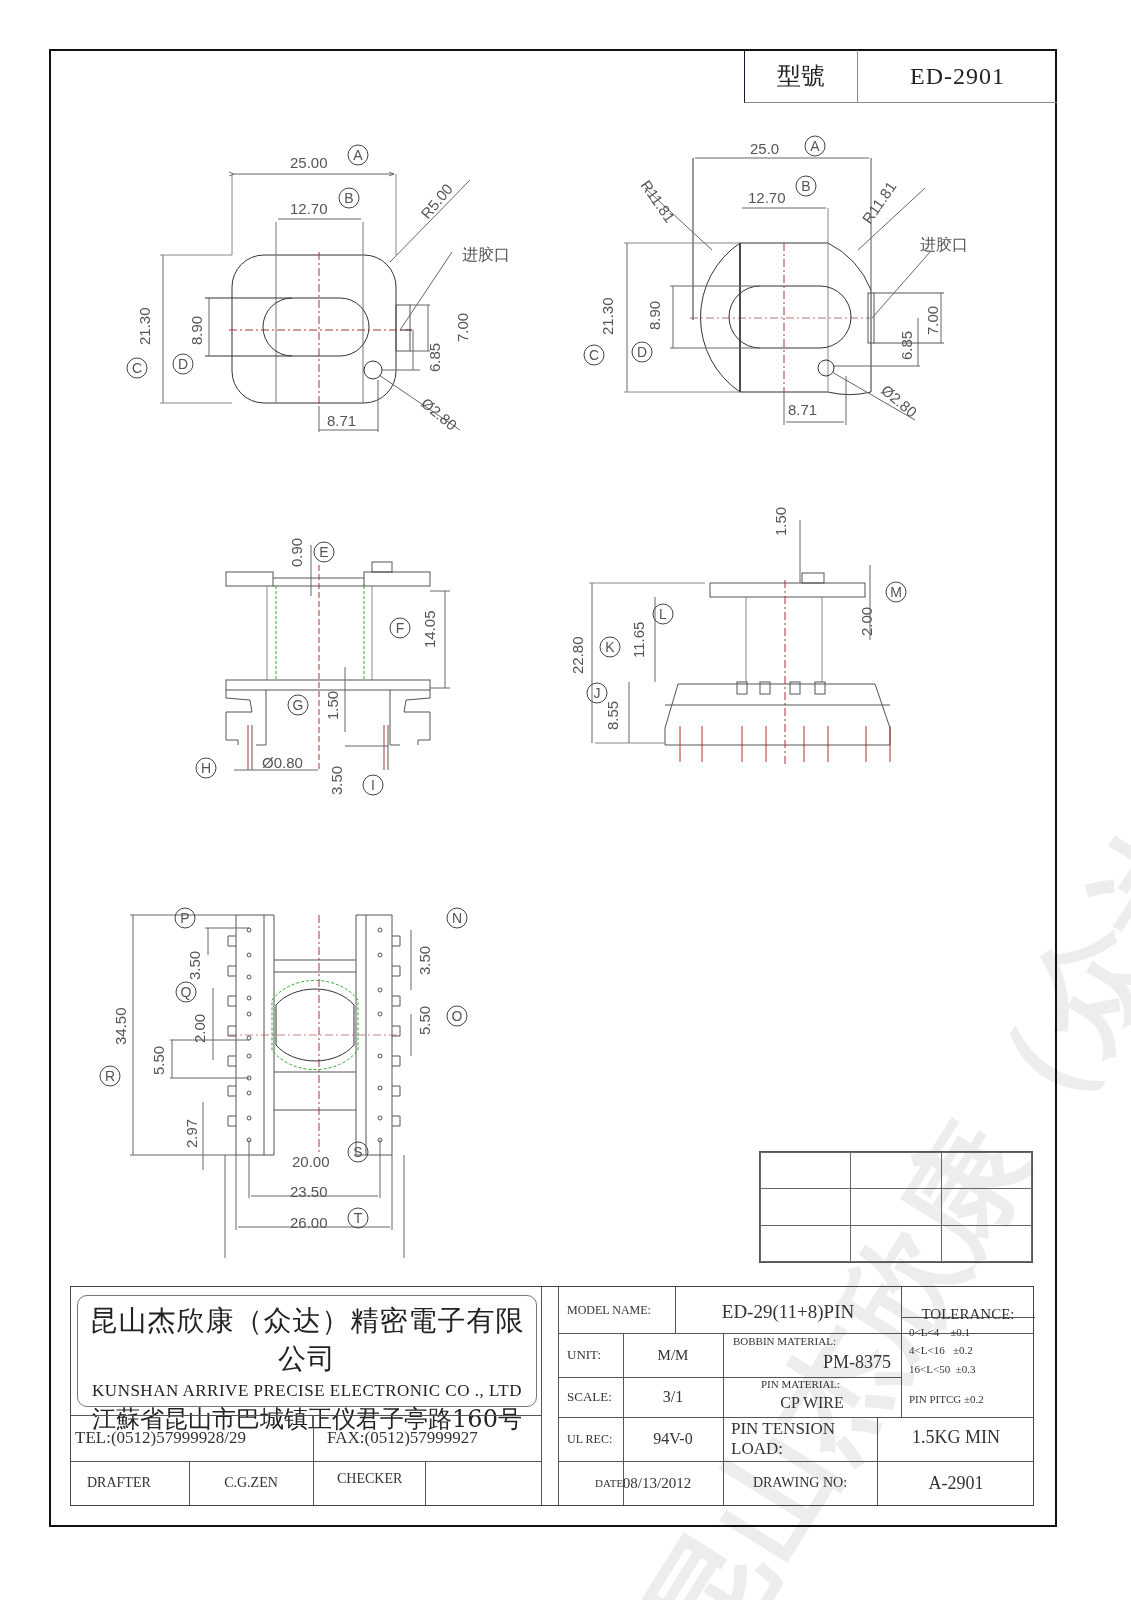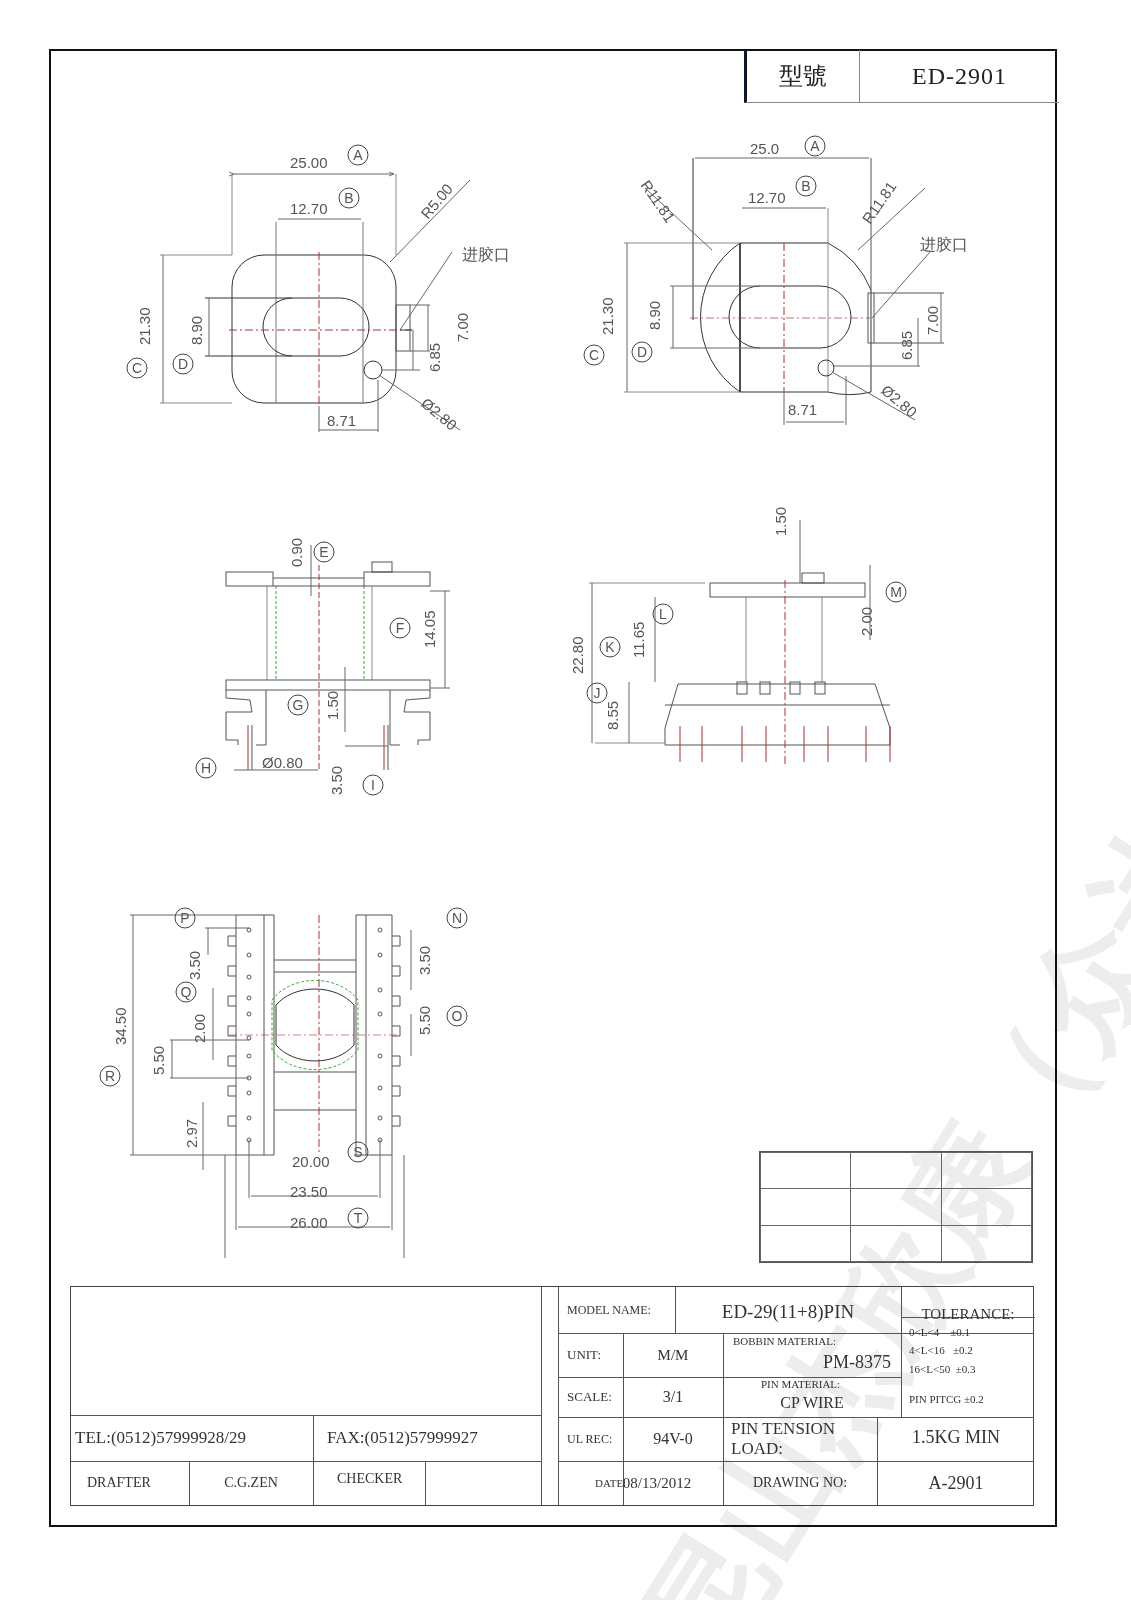--- a/index.html
+++ b/index.html
@@ -1,18 +1,18 @@
 <!DOCTYPE html>
 <html><head>
 <meta charset="utf-8">
 <style>
   html,body{margin:0;padding:0;background:#fff;}
   body{width:1131px;height:1600px;position:relative;overflow:hidden;font-family:"DejaVu Sans",sans-serif;color:#222;}
   .frame{position:absolute;left:49px;top:49px;width:1008px;height:1478px;border:2px solid #111;box-sizing:border-box;}
-  .model-box{position:absolute;left:744px;top:50px;width:312px;height:52px;border-left:3px solid #0f172a;border-bottom:1px solid #888;display:flex;}
+  .model-box{position:absolute;left:744px;top:50px;width:312px;height:52px;border-left:1px solid #0f172a;border-bottom:1px solid #888;display:flex;}
   .model-box .lab{width:112px;border-right:1px solid #888;display:flex;align-items:center;justify-content:center;font-size:24px;font-family:"DejaVu Serif",serif;}
   .model-box .val{flex:1;display:flex;align-items:center;justify-content:center;font-size:24px;font-family:"Liberation Serif",serif;letter-spacing:1px;}
   svg.drawing{position:absolute;left:0;top:0;}
   svg text{font-family:"Liberation Sans Narrow","Liberation Sans",sans-serif;fill:#555;}
   .rev{position:absolute;left:759px;top:1151px;width:274px;height:112px;border:1px solid #555;box-sizing:border-box;font-family:"Liberation Serif",serif;font-size:12px;}
   .rev table{width:100%;height:100%;border-collapse:collapse;}
   .rev td{border:1px solid #666;text-align:center;color:#333;}
   .tb{position:absolute;left:70px;top:1286px;width:964px;height:220px;border:1px solid #444;box-sizing:border-box;font-family:"Liberation Serif",serif;}
   .cell{position:absolute;box-sizing:border-box;display:flex;align-items:center;color:#333;}
   .vline{position:absolute;width:1px;background:#555;}
@@ -348,20 +348,25 @@
     <tr>
           <td></td>
           <td></td>
           <td></td>
         </tr>
   </tbody>
     </table>
 </div>
 
 <div class="tb">
+  <div class="company">
+    <div class="cn">昆山杰欣康（众达）精密電子有限公司</div>
+    <div class="en">KUNSHAN ARRIVE PRECISE ELECTRONIC CO ., LTD</div>
+    <div class="addr">江蘇省昆山市巴城镇正仪君子亭路160号</div>
+  </div>
   <div class="hline" style="left:0;top:128px;width:470px;"></div>
   <div class="hline" style="left:0;top:174px;width:470px;"></div>
   <div class="vline" style="left:470px;top:0;height:218px;"></div>
   <div class="vline" style="left:242px;top:128px;height:90px;"></div>
   <div class="vline" style="left:118px;top:174px;height:44px;"></div>
   <div class="vline" style="left:354px;top:174px;height:44px;"></div>
   <div class="cell" style="left:4px;top:128px;width:238px;height:46px;font-size:17px;">TEL:(0512)57999928/29</div>
   <div class="cell" style="left:256px;top:128px;width:214px;height:46px;font-size:17px;">FAX:(0512)57999927</div>
   <div class="cell" style="left:16px;top:174px;width:102px;height:44px;font-size:14px;">DRAFTER</div>
   <div class="cell" style="left:118px;top:174px;width:124px;height:44px;font-size:14px;justify-content:center;">C.G.ZEN</div>

